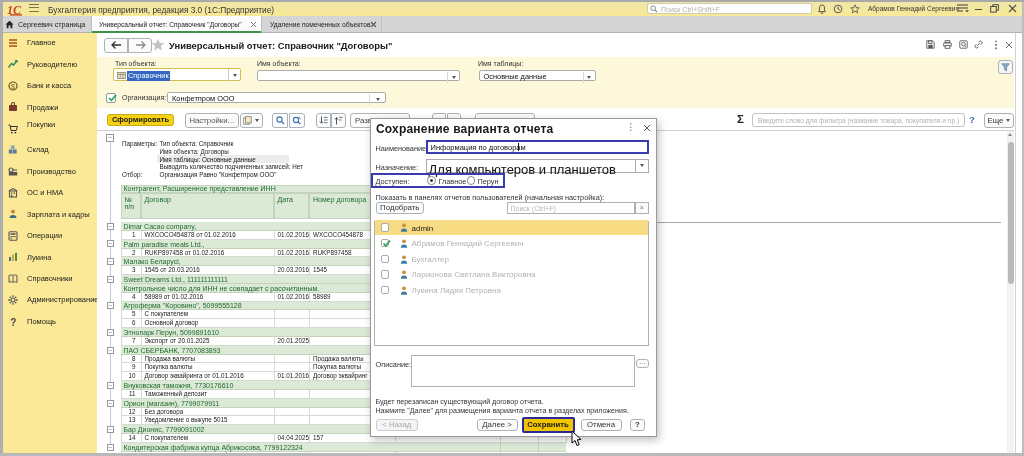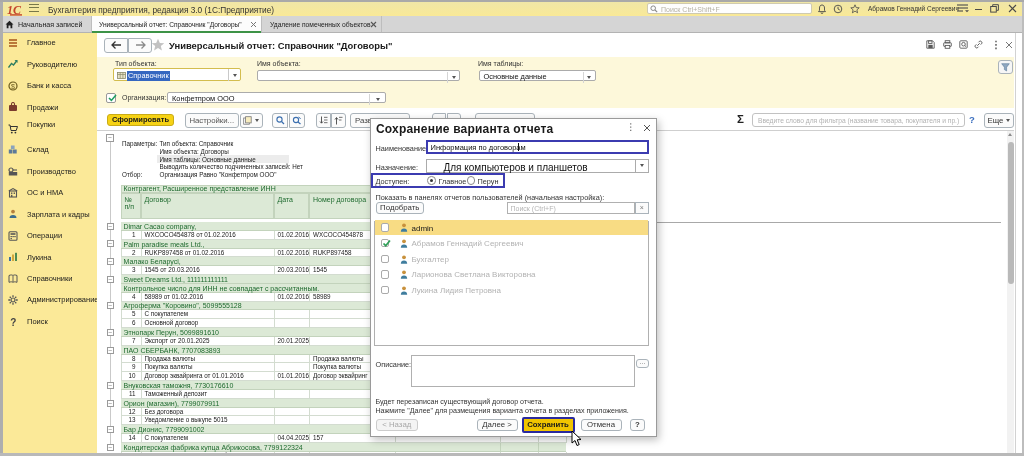--- a/index.html
+++ b/index.html
@@ -52,21 +52,21 @@
   </svg>
 <svg class="ab" style="left:1008px;top:3.5px;" width="9" height="9" viewBox="0 0 9 9">
     <line x1="1" y1="1" x2="8" y2="8" stroke="#4a4a4a" stroke-width="1.1"></line>
     <line x1="8" y1="1" x2="1" y2="8" stroke="#4a4a4a" stroke-width="1.1"></line>
   </svg>
 
 <div class="ab" style="left:0;top:16px;width:1024px;height:17px;background:#d5d5d5;border-bottom:1px solid #b3b3b3;"></div>
 <svg class="ab" style="left:5px;top:20px;" width="9" height="9" viewBox="0 0 9 9">
     <path d="M0.5 4.5 L4.5 0.8 L8.5 4.5 L7.3 4.5 L7.3 8.2 L5.5 8.2 L5.5 5.6 L3.5 5.6 L3.5 8.2 L1.7 8.2 L1.7 4.5 Z" fill="#222"></path>
   </svg>
-<div class="ab" style="left:18px;top:20.8px;font-size:7.1px;color:#222;">Начальная записей</div>
+<div class="ab" style="left:18px;top:20.8px;font-size:7.1px;color:#222;">Сергеевич страница</div>
 <div class="ab" style="left:91px;top:16px;width:1px;height:16px;background:#bdbdbd;"></div>
 <div class="ab" style="left:92px;top:16px;width:169px;height:16.5px;background:#fcfcfc;border-bottom:2.5px solid #3d9347;"></div>
 <div class="ab" style="left:99px;top:20.8px;font-size:6.6px;color:#222;">Универсальный отчет: Справочник "Договоры"</div>
 <svg class="ab" style="left:250px;top:21px;" width="7" height="7" viewBox="0 0 7 7">
     <line x1="1" y1="1" x2="6" y2="6" stroke="#777" stroke-width="1"></line>
     <line x1="6" y1="1" x2="1" y2="6" stroke="#777" stroke-width="1"></line>
   </svg>
 <div class="ab" style="left:261px;top:16px;width:1px;height:16px;background:#bdbdbd;"></div>
 <div class="ab" style="left:270px;top:20.8px;font-size:6.7px;color:#222;">Удаление помеченных объектов</div>
 <svg class="ab" style="left:370px;top:21px;" width="7" height="7" viewBox="0 0 7 7">
@@ -157,21 +157,21 @@
       <line x1="1.7" y1="1.7" x2="2.9" y2="2.9"></line>
       <line x1="7.1" y1="7.1" x2="8.3" y2="8.3"></line>
       <line x1="1.7" y1="8.3" x2="2.9" y2="7.1"></line>
       <line x1="7.1" y1="2.9" x2="8.3" y2="1.7"></line>
     </g>
   </svg>
 <div class="ab" style="left:27px;top:295.3px;font-size:7.5px;color:#1c1c1c;white-space:nowrap;">Администрирование</div>
 <svg class="ab" style="left:8px;top:316.5px;" width="10" height="10" viewBox="0 0 10 10">
     <text x="2.2" y="8.6" font-size="10" font-weight="bold" fill="#444">?</text>
   </svg>
-<div class="ab" style="left:27px;top:316.8px;font-size:7.5px;color:#1c1c1c;white-space:nowrap;">Поиск</div>
+<div class="ab" style="left:27px;top:316.8px;font-size:7.5px;color:#1c1c1c;white-space:nowrap;">Помощь</div>
 
 <div class="ab" style="left:97px;top:33px;width:927px;height:24px;background:#fff;"></div>
 <div class="btn" style="left:104px;top:37.5px;width:24px;height:15px;border-radius:3px 0 0 3px;">
  <svg width="11" height="8" viewBox="0 0 11 8">
       <path d="M4.5 0.5 L1 4 L4.5 7.5 M1.2 4 L10 4" fill="none" stroke="#333" stroke-width="1.3"></path>
     </svg>
   </div>
 <div class="btn" style="left:128px;top:37.5px;width:24px;height:15px;border-radius:0 3px 3px 0;">
  <svg width="11" height="8" viewBox="0 0 11 8">
       <path d="M6.5 0.5 L10 4 L6.5 7.5 M1 4 L9.8 4" fill="none" stroke="#8a8a8a" stroke-width="1.3"></path>
@@ -513,21 +513,21 @@
     <line x1="1" y1="1" x2="7" y2="7" stroke="#555" stroke-width="1"></line>
     <line x1="7" y1="1" x2="1" y2="7" stroke="#555" stroke-width="1"></line>
   </svg>
 <div class="ab" style="left:375.5px;top:143.5px;font-size:7.3px;color:#333;">Наименование:</div>
 <div class="ab" style="left:425.5px;top:139.5px;width:223px;height:14px;background:#fff;border:2px solid #3b3bb0;">
  <div class="ab" style="left:3px;top:1.5px;font-size:7.5px;color:#111;">Информация по договорам</div>
  <div class="ab" style="left:90px;top:1px;width:1px;height:8px;background:#111;"></div>
 </div>
 <div class="ab" style="left:375.5px;top:162.5px;font-size:7.3px;color:#333;">Назначение:</div>
 <div class="ab" style="left:425.5px;top:158.5px;width:223px;height:14.5px;background:#fff;border:1px solid #ababab;">
- <div class="ab" style="left:17px;top:2px;font-size:10px;color:#111;text-align:right;">Для компьютеров и планшетов</div>
+ <div class="ab" style="left:2px;top:2px;font-size:13px;color:#111;text-align:right;">Для компьютеров и планшетов</div>
  <div class="ab" style="right:0;top:0;width:13px;height:12.5px;border-left:1px solid #ababab;"></div>
  <div class="ab" style="right:3.5px;top:4.5px;width:0;height:0;border-left:2.6px solid transparent;border-right:2.6px solid transparent;border-top:3.4px solid #555;"></div>
 </div>
 <div class="ab" style="left:371px;top:173px;width:133.5px;height:14.5px;border:2px solid #3b3bb0;"></div>
 <div class="ab" style="left:375.5px;top:177px;font-size:7.3px;color:#333;">Доступен:</div>
 <div class="ab" style="left:427px;top:176px;width:8.5px;height:8.5px;border:1px solid #8a8a8a;border-radius:50%;background:#fff;">
     <div class="ab" style="left:1.7px;top:1.7px;width:3.2px;height:3.2px;border-radius:50%;background:#333;"></div>
   </div>
 <div class="ab" style="left:438.5px;top:177px;font-size:7.3px;color:#333;">Главное</div>
 <div class="ab" style="left:466.5px;top:176px;width:8.5px;height:8.5px;border:1px solid #8a8a8a;border-radius:50%;background:#fff;"></div>

